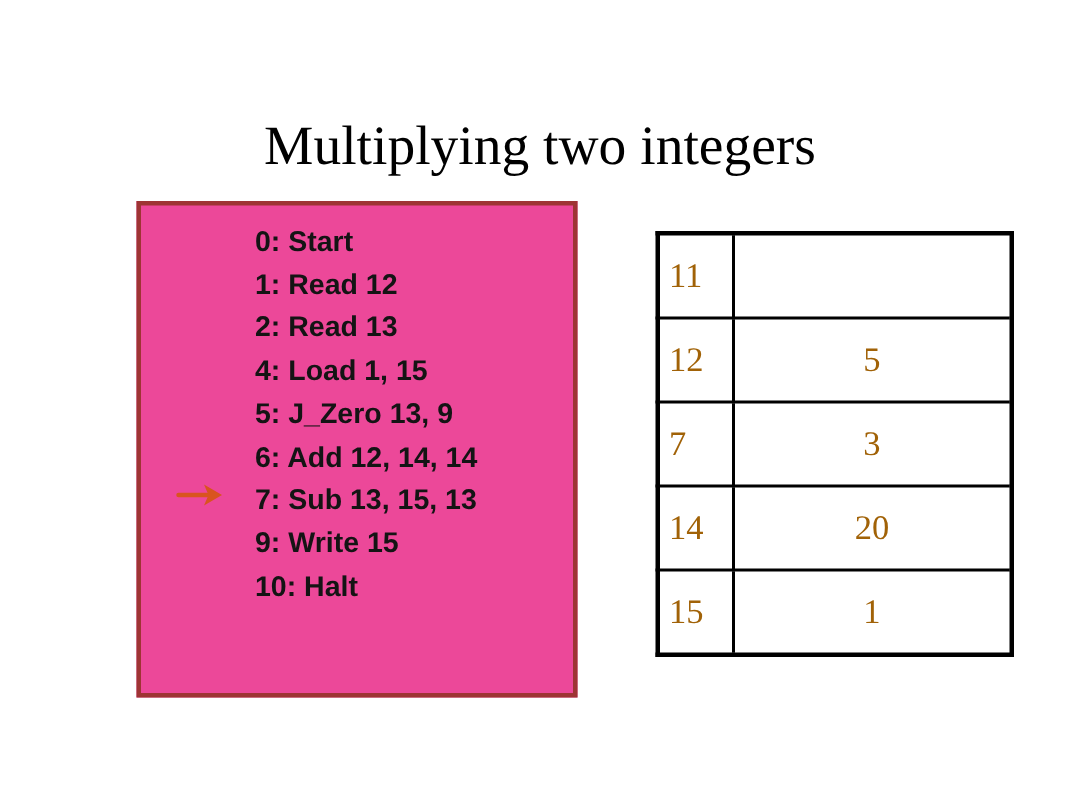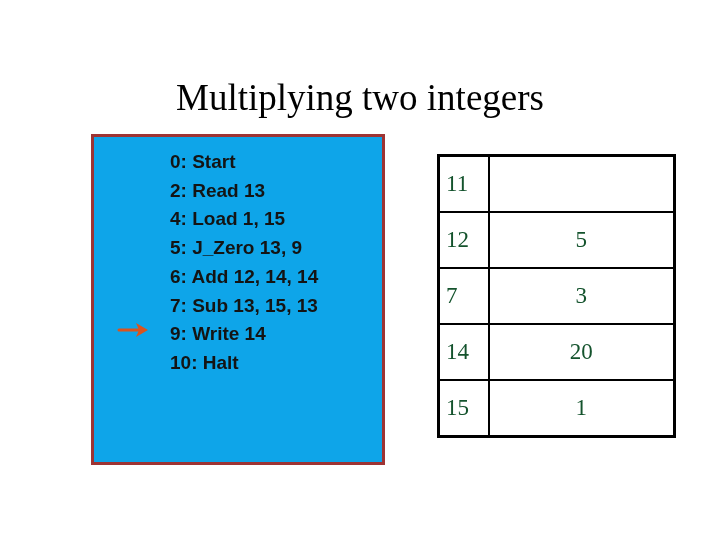--- a/index.html
+++ b/index.html
@@ -31,21 +31,21 @@
     white-space: nowrap;
   }
 
   
   #program-panel {
     position: absolute;
     left: 91px;
     top: 134px;
     width: 294px;
     height: 331px;
-    background: #0ea5e9;
+    background: #ec4899;
     border: 3px solid #9e3434;
     box-sizing: border-box;
   }
   #program-list {
     position: absolute;
     left: 76px;
     top: 11px;
     margin: 0;
     padding: 0;
     list-style: none;
@@ -84,21 +84,21 @@
   }
   #memory-table col.addr-col { width: 50px; }
   #memory-table col.val-col  { width: 186px; }
   #memory-table td {
     border: 2px solid #000000;
     height: 45px;
     padding: 0 2px;
     font-family: "Liberation Serif", serif;
     font-size: 23px;
     font-weight: 400;
-    color: #14532d;
+    color: #a16207;
     box-sizing: border-box;
   }
   #memory-table td.addr-cell {
     text-align: left;
     padding-left: 6px;
   }
   #memory-table td.val-cell {
     text-align: center;
   }
 </style>
@@ -111,26 +111,27 @@
 
   <div id="program-panel">
 
     <svg id="current-arrow" viewBox="0 0 34 22">
       <path d="M2 11 H22" stroke="#d9541f" stroke-width="3" fill="none" stroke-linecap="round"></path>
       <path d="M19 4 L31 11 L19 18 L22 11 Z" fill="#d9541f"></path>
     </svg>
 
     <ul id="program-list">
       <li class="program-line">0: Start</li>
+      <li class="program-line">1: Read 12</li>
       <li class="program-line">2: Read 13</li>
       <li class="program-line">4: Load 1, 15</li>
       <li class="program-line">5: J_Zero 13, 9</li>
       <li class="program-line">6: Add 12, 14, 14</li>
       <li class="program-line">7: Sub 13, 15, 13</li>
-      <li class="program-line">9: Write 14</li>
+      <li class="program-line">9: Write 15</li>
       <li class="program-line">10: Halt</li>
     </ul>
   </div>
 
   <table id="memory-table">
     <colgroup>
       <col class="addr-col">
       <col class="val-col">
     </colgroup>
     <tbody>

